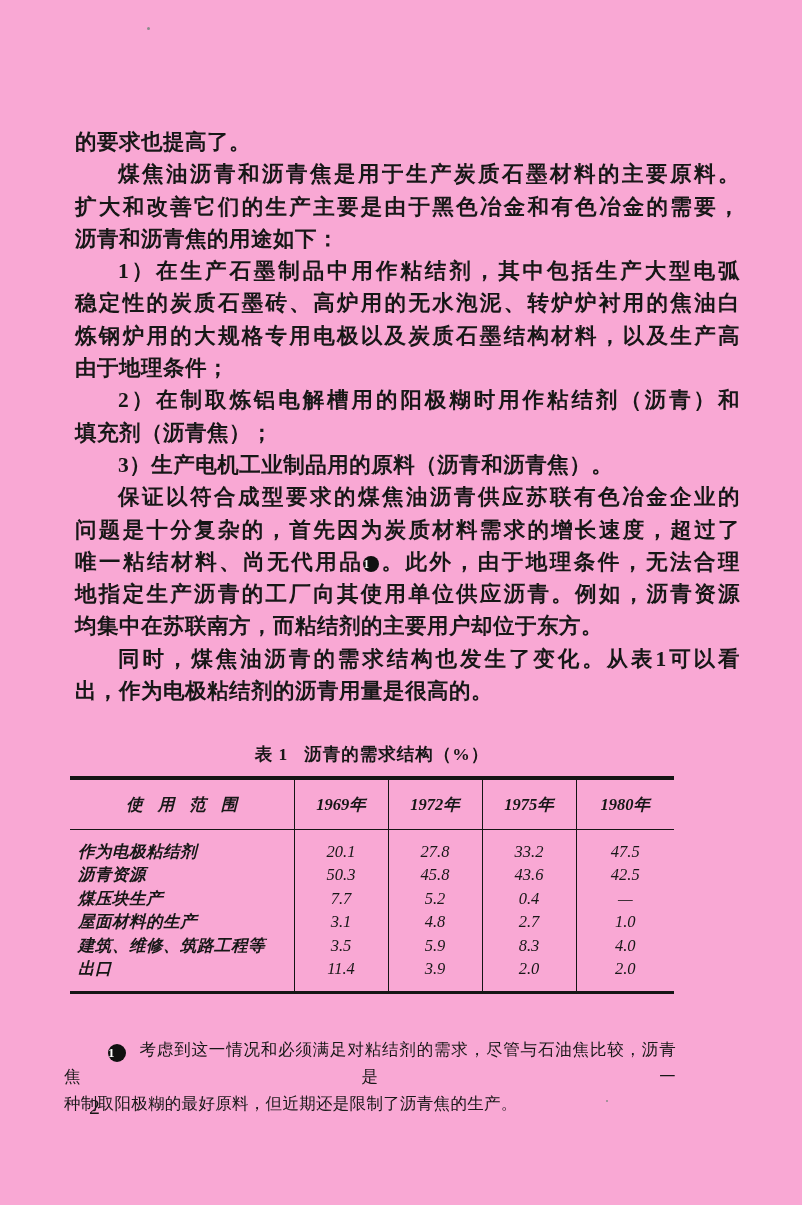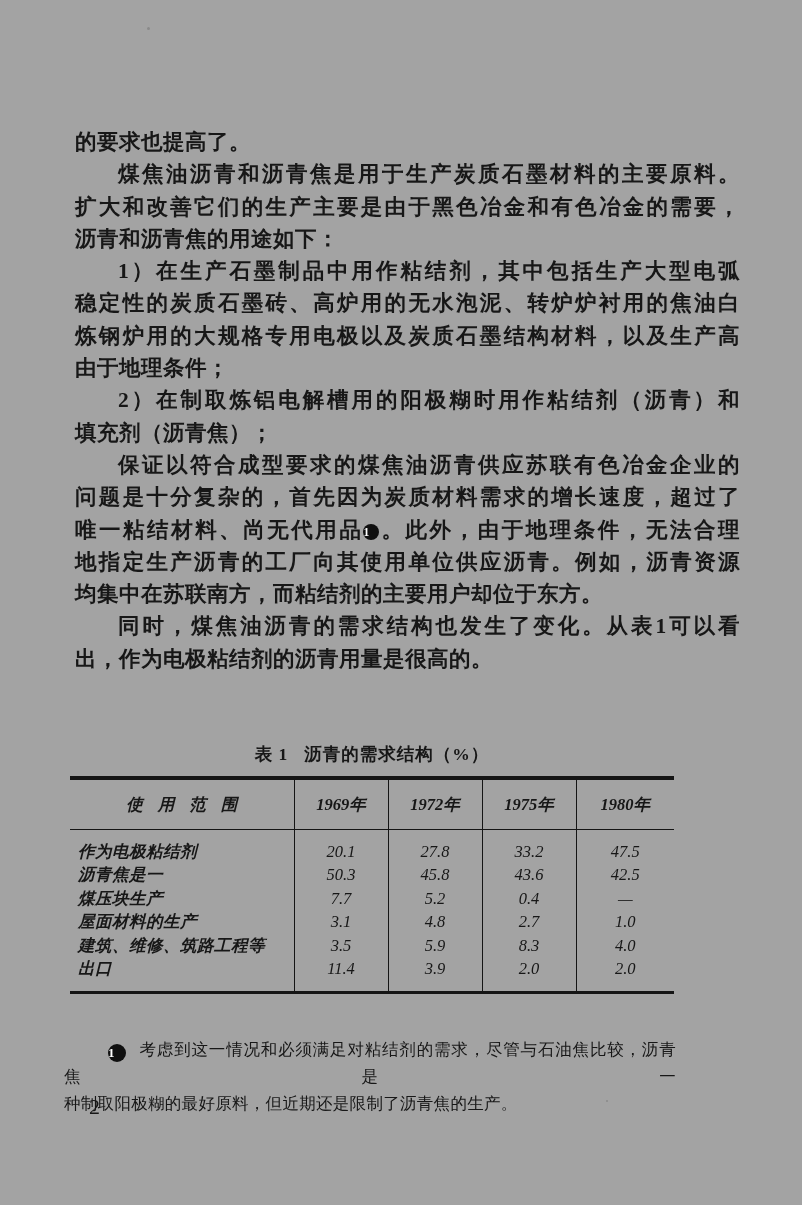--- a/index.html
+++ b/index.html
@@ -1,19 +1,19 @@
 <!DOCTYPE html>
 <html><head>
 <meta charset="utf-8">
 <style>
   html,body{margin:0;padding:0;background:#e8e8e8;}
   .page{
     position:relative;
     width:802px;height:1205px;
-    background:#a3a3a3;
+    background:#f9a8d4;
     color:#171717;
     font-family:"Liberation Serif","DejaVu Serif",serif;
     overflow:hidden;
     margin:0 auto;
   }
   
   .body-text{
     position:absolute;left:75px;top:126px;width:665px;
     font-size:21.5px;line-height:32.3px;font-weight:600;
     letter-spacing:0.5px;
@@ -83,20 +83,21 @@
       <div class="line">的要求也提高了。</div>
       <div class="line indent fill">煤焦油沥青和沥青焦是用于生产炭质石墨材料的主要原料。</div>
       <div class="line fill">扩大和改善它们的生产主要是由于黑色冶金和有色冶金的需要，</div>
       <div class="line">沥青和沥青焦的用途如下：</div>
       <div class="line indent fill">1）在生产石墨制品中用作粘结剂，其中包括生产大型电弧</div>
       <div class="line fill">稳定性的炭质石墨砖、高炉用的无水泡泥、转炉炉衬用的焦油白</div>
       <div class="line fill">炼钢炉用的大规格专用电极以及炭质石墨结构材料，以及生产高</div>
       <div class="line">由于地理条件；</div>
       <div class="line indent fill">2）在制取炼铝电解槽用的阳极糊时用作粘结剂（沥青）和</div>
       <div class="line">填充剂（沥青焦）；</div>
+      <div class="line indent">3）生产电机工业制品用的原料（沥青和沥青焦）。</div>
       <div class="line indent fill">保证以符合成型要求的煤焦油沥青供应苏联有色冶金企业的</div>
       <div class="line fill">问题是十分复杂的，首先因为炭质材料需求的增长速度，超过了</div>
       <div class="line fill">唯一粘结材料、尚无代用品<span class="fn-ref">1</span>。此外，由于地理条件，无法合理</div>
       <div class="line fill">地指定生产沥青的工厂向其使用单位供应沥青。例如，沥青资源</div>
       <div class="line">均集中在苏联南方，而粘结剂的主要用户却位于东方。</div>
       <div class="line indent fill">同时，煤焦油沥青的需求结构也发生了变化。从表1可以看</div>
       <div class="line">出，作为电极粘结剂的沥青用量是很高的。</div>
     </div>
 
   <div class="caption">
@@ -122,21 +123,21 @@
     </thead>
     <tbody>
         <tr>
           <td class="c0">作为电极粘结剂</td>
           <td class="c1">20.1</td>
           <td class="c2">27.8</td>
           <td class="c3">33.2</td>
           <td class="c4">47.5</td>
         </tr>
         <tr>
-          <td class="c0">沥青焦是一</td>
+          <td class="c0">沥青资源</td>
           <td class="c1">50.3</td>
           <td class="c2">45.8</td>
           <td class="c3">43.6</td>
           <td class="c4">42.5</td>
         </tr>
         <tr>
           <td class="c0">煤压块生产</td>
           <td class="c1">7.7</td>
           <td class="c2">5.2</td>
           <td class="c3">0.4</td>

